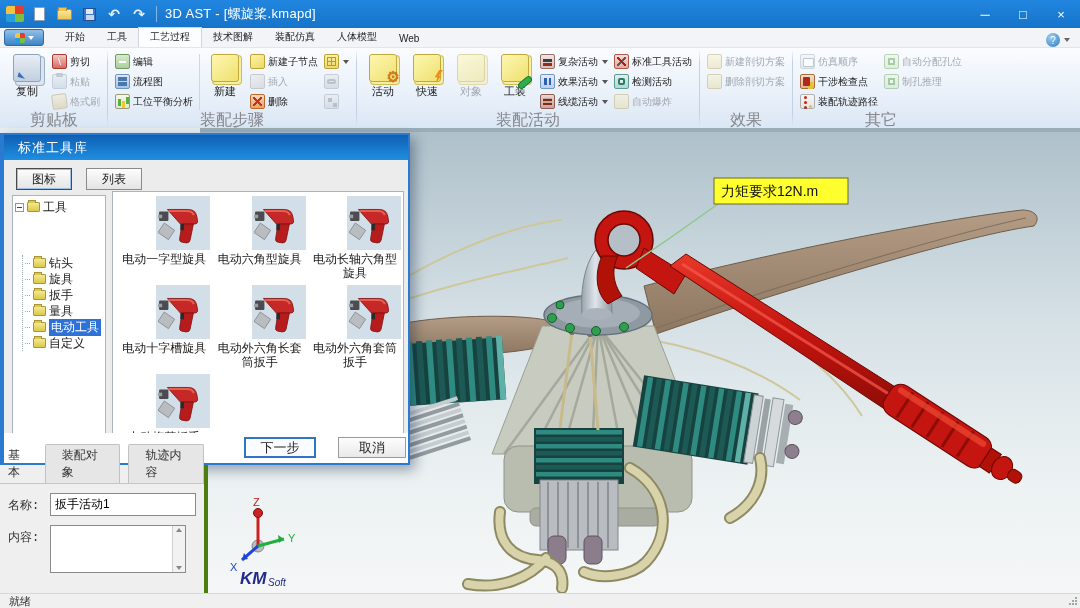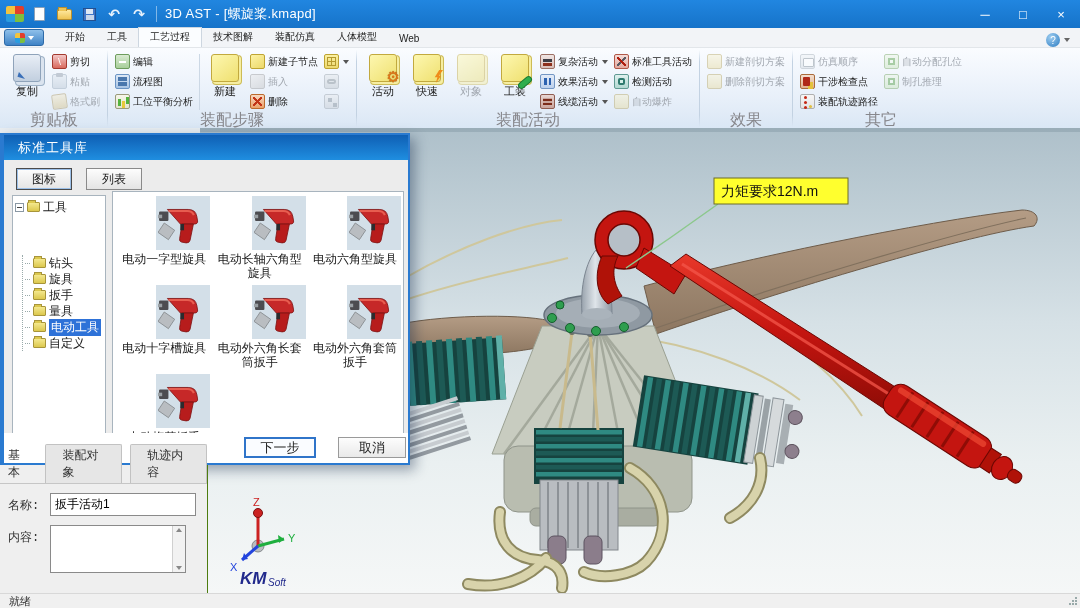--- a/index.html
+++ b/index.html
@@ -156,21 +156,21 @@
   .tico { width:54px; height:54px; background:#d3dfe8; display:flex; align-items:center; justify-content:center; }
   .tico svg { width:50px; height:50px; }
   .tname { font-size:12px; text-align:center; line-height:1.2; margin-top:2px; word-break:break-all; width:92px; }
   .dlg-btnrow { position:absolute; left:0; bottom:0; width:100%; height:30px; background:#fff; }
   .btn { position:absolute; height:21px; font-size:13px; display:flex; align-items:center; justify-content:center; background:linear-gradient(#fdfdfd,#e9e9e9); border:1px solid #9a9a9a; }
   .btn-next { left:240px; top:4px; width:72px; border:2px solid #2f74c9; background:#fafcff; }
   .btn-cancel { left:328px; top:4px; width:68px;margin-left:6px; }
 
   
   .props { position:absolute; left:0; top:465px; width:208px; height:128px; background:#efefef;
-    border-right:1px solid #4d7c0f; z-index:10; }
+    border-right:4px solid #4d7c0f; z-index:10; }
   .ptabs { display:flex; align-items:flex-end; height:19px; border-bottom:1px solid #c6c6c6; }
   .ptab0 { padding:2px 8px 2px 8px; font-size:12px; color:#333; }
   .ptab { padding:2px 16px; font-size:12px; color:#333; background:#e6e6e6; border:1px solid #c2c2c2; border-bottom:none; border-radius:2px 2px 0 0; margin-left:8px; }
   .frow { display:flex; align-items:flex-start; margin:9px 0 0 8px; }
   .flabel { width:42px; font-size:12px; color:#333; padding-top:4px;font-family:Liberation Mono, monospace; }
   .ninput { width:146px; height:23px; border:1px solid #8a8a8a; background:#fff; font-size:12px; padding:0 4px;
     font-family:"Liberation Sans","DejaVu Sans",sans-serif; }
   .tbox { width:136px; height:48px; border:1px solid #8a8a8a; background:#fff; position:relative; }
   .tscroll { position:absolute; right:0; top:0; width:13px; height:100%; background:#f2f2f2; border-left:1px solid #d0d0d0;
     display:flex; flex-direction:column; justify-content:space-between; align-items:center; padding:2px 0; }
@@ -715,29 +715,29 @@
             </svg>
           </div>
         <div class="tname">电动一字型旋具</div>
       </div>
       <div class="cell">
         <div class="tico">
             <svg viewBox="0 0 48 48">
               <use href="#drill"></use>
             </svg>
           </div>
-        <div class="tname">电动长轴六角型旋具</div>
+        <div class="tname">电动六角型旋具</div>
       </div>
       <div class="cell">
         <div class="tico">
             <svg viewBox="0 0 48 48">
               <use href="#drill"></use>
             </svg>
           </div>
-        <div class="tname">电动六角型旋具</div>
+        <div class="tname">电动长轴六角型旋具</div>
       </div>
       <div class="cell">
         <div class="tico">
             <svg viewBox="0 0 48 48">
               <use href="#drill"></use>
             </svg>
           </div>
         <div class="tname">电动十字槽旋具</div>
       </div>
       <div class="cell">

